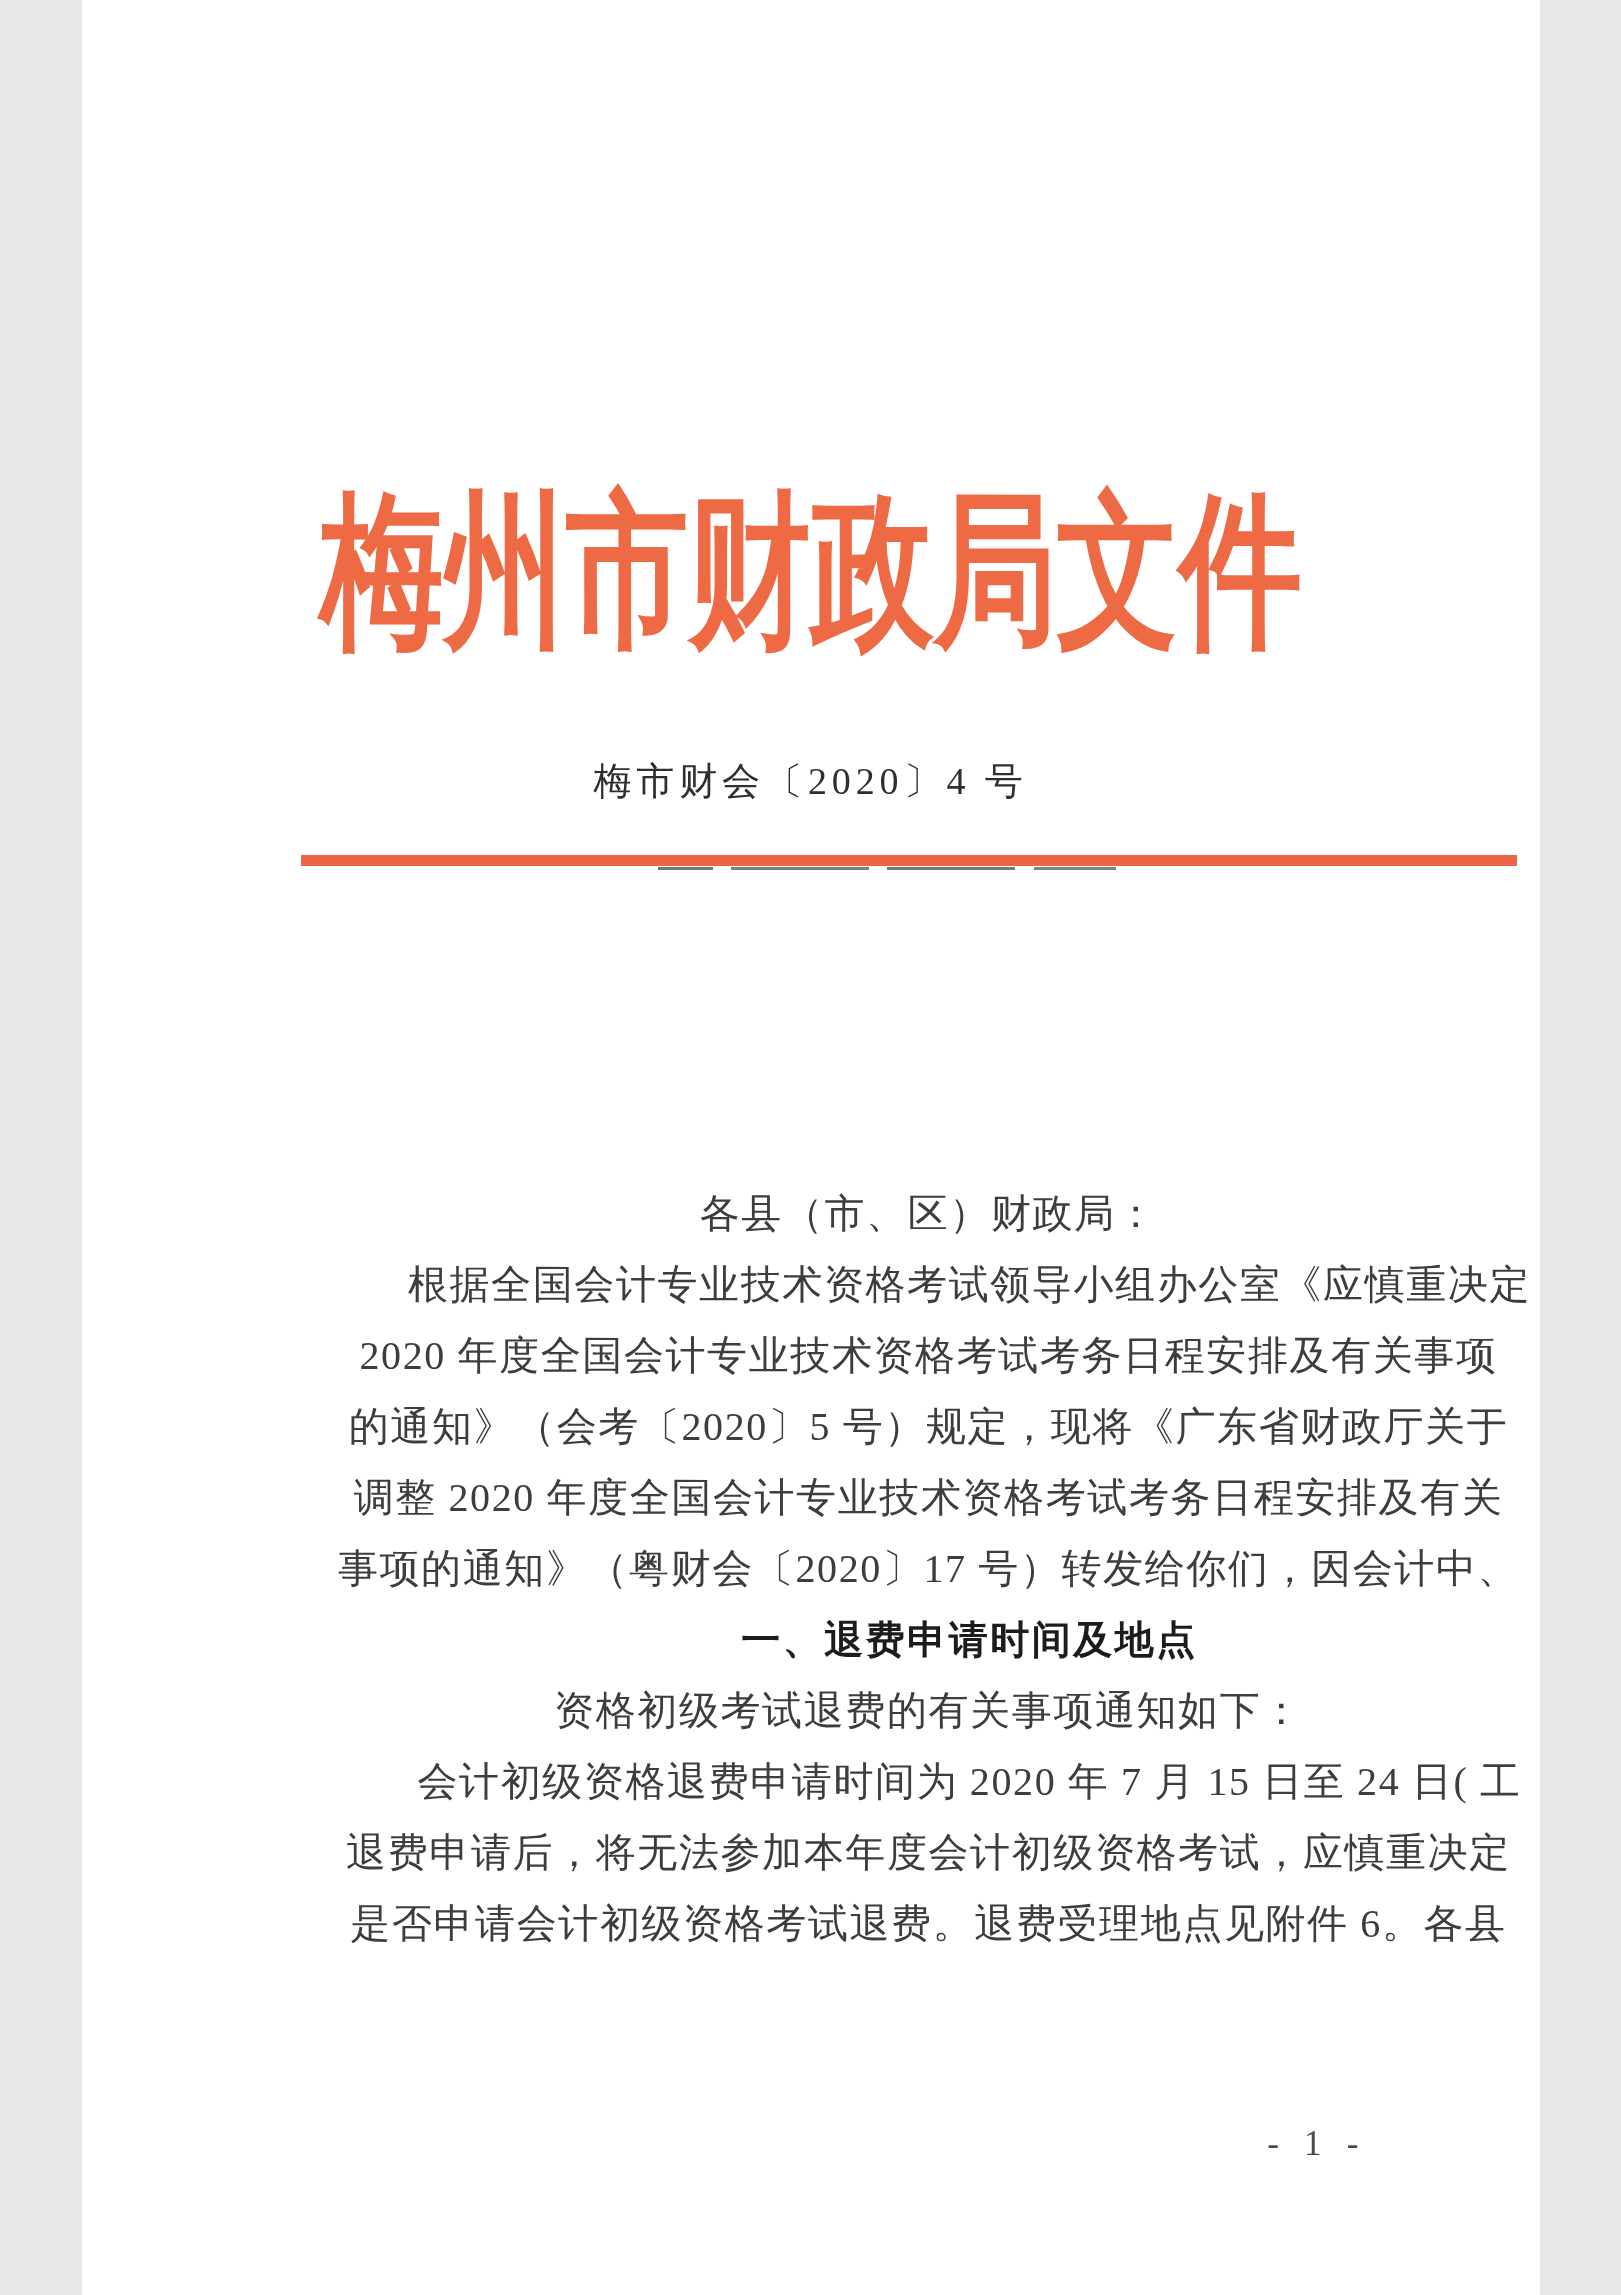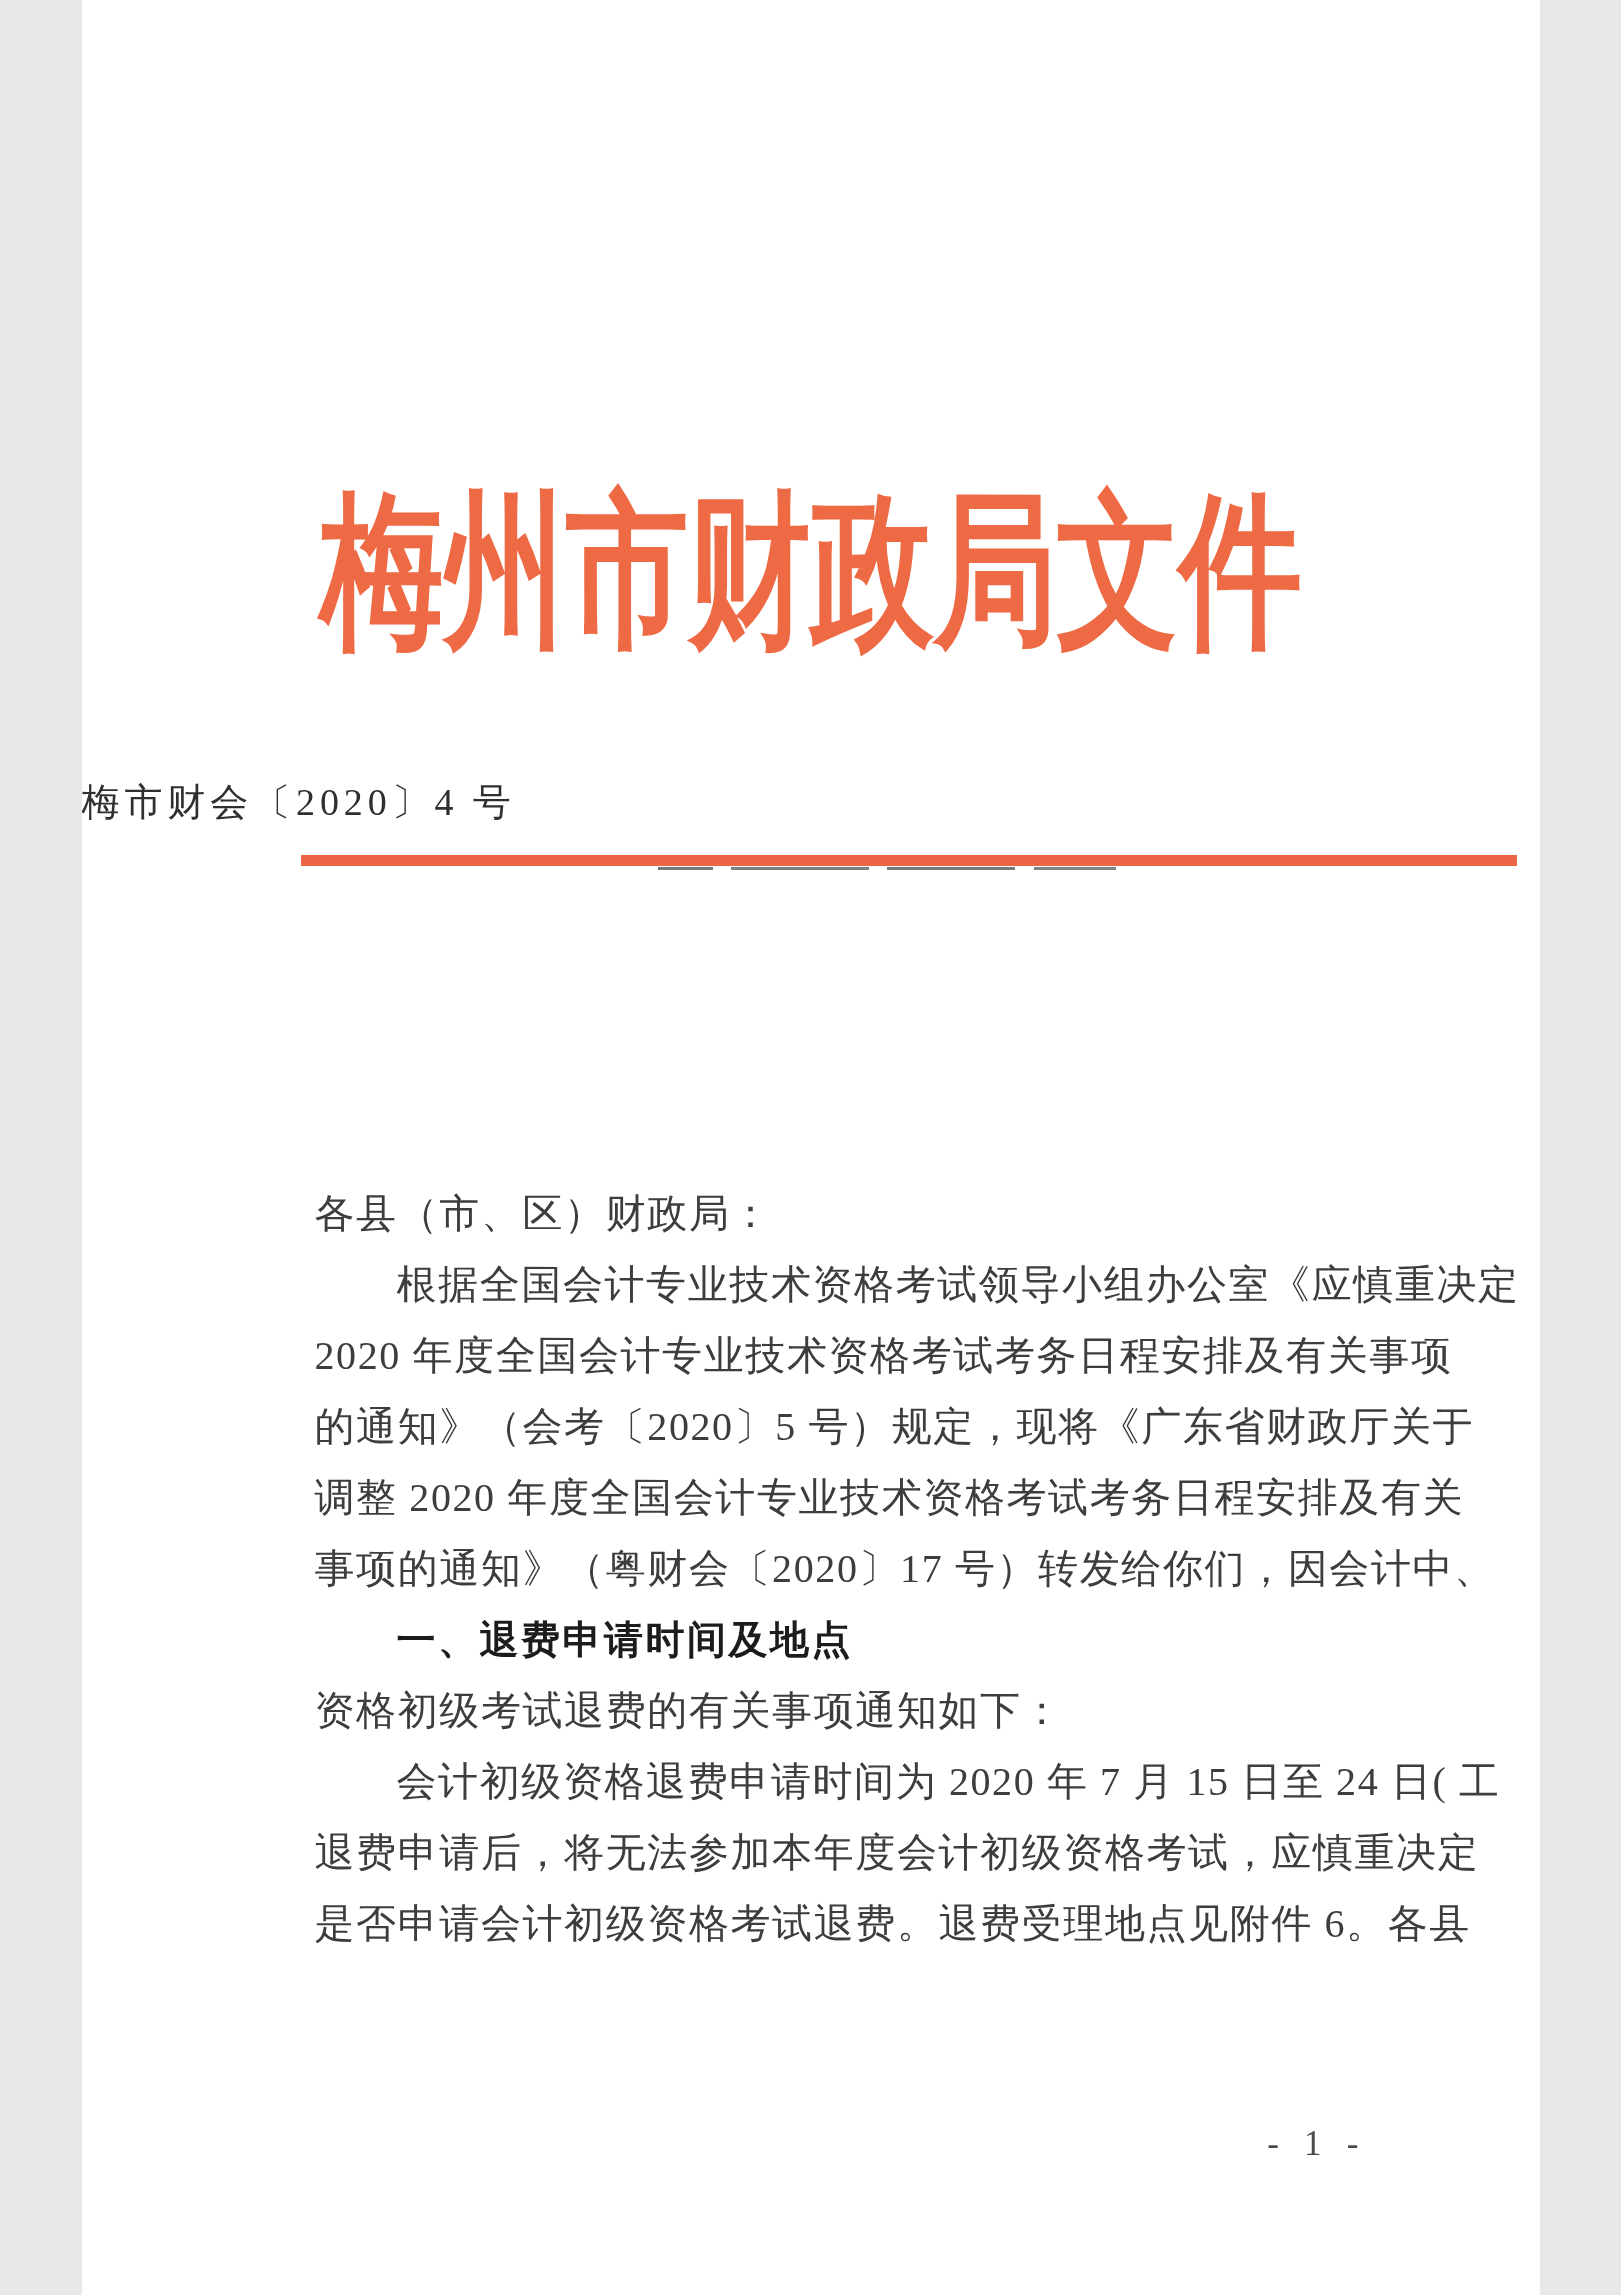--- a/index.html
+++ b/index.html
@@ -29,24 +29,24 @@
     font-weight: bold;
     color: #ee6a45;
     white-space: nowrap;
     transform: scaleX(0.73);
     transform-origin: 50% 50%;
     letter-spacing: 0px;
     font-family: "Liberation Serif", "DejaVu Serif", serif;
   }
   .doc-number {
     position: absolute;
-    top: 777px;
+    top: 756px;
     left: 0;
     width: 100%;
-    text-align: left;
+    text-align: center;
     font-size: 38px;
     line-height: 51px;
     color: #2f2f2f;
     letter-spacing: 4.9px;
   }
   .red-rule {
     position: absolute;
     top: 855px;
     left: 219px;
     width: 1216px;
@@ -78,27 +78,28 @@
     color: #161616;
     font-size: 54px;
     line-height: 69px;
     letter-spacing: 4.9px;
   }
 
   
   .body-block {
     position: absolute;
     top: 1178px;
-    left: 233px;
+    left: 244px;
     width: 1206px;
     font-size: 40px;
     line-height: 71px;
     color: #3d3d3d;
     letter-spacing: 1.6px;
     white-space: nowrap;
+    text-align: center;
   }
   .line { height: 71px; }
   .indent { padding-left: 82px; }
   .section-heading {
     font-family: "Liberation Sans", "DejaVu Sans", sans-serif;
     font-weight: bold;
     color: #1c1c1c;
     letter-spacing: 2.5px;
     font-size: 39px;
   }

